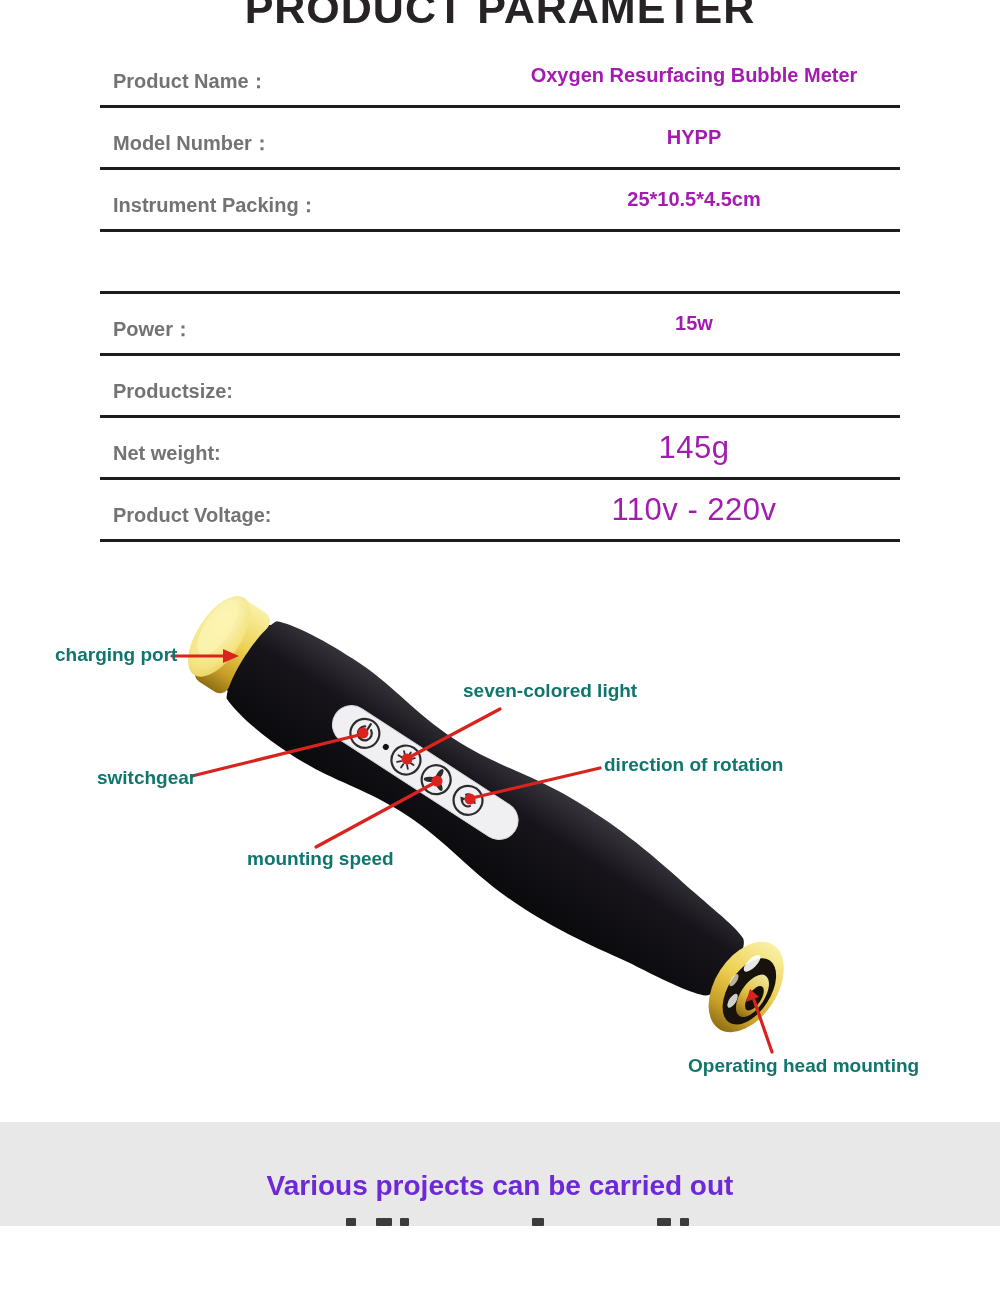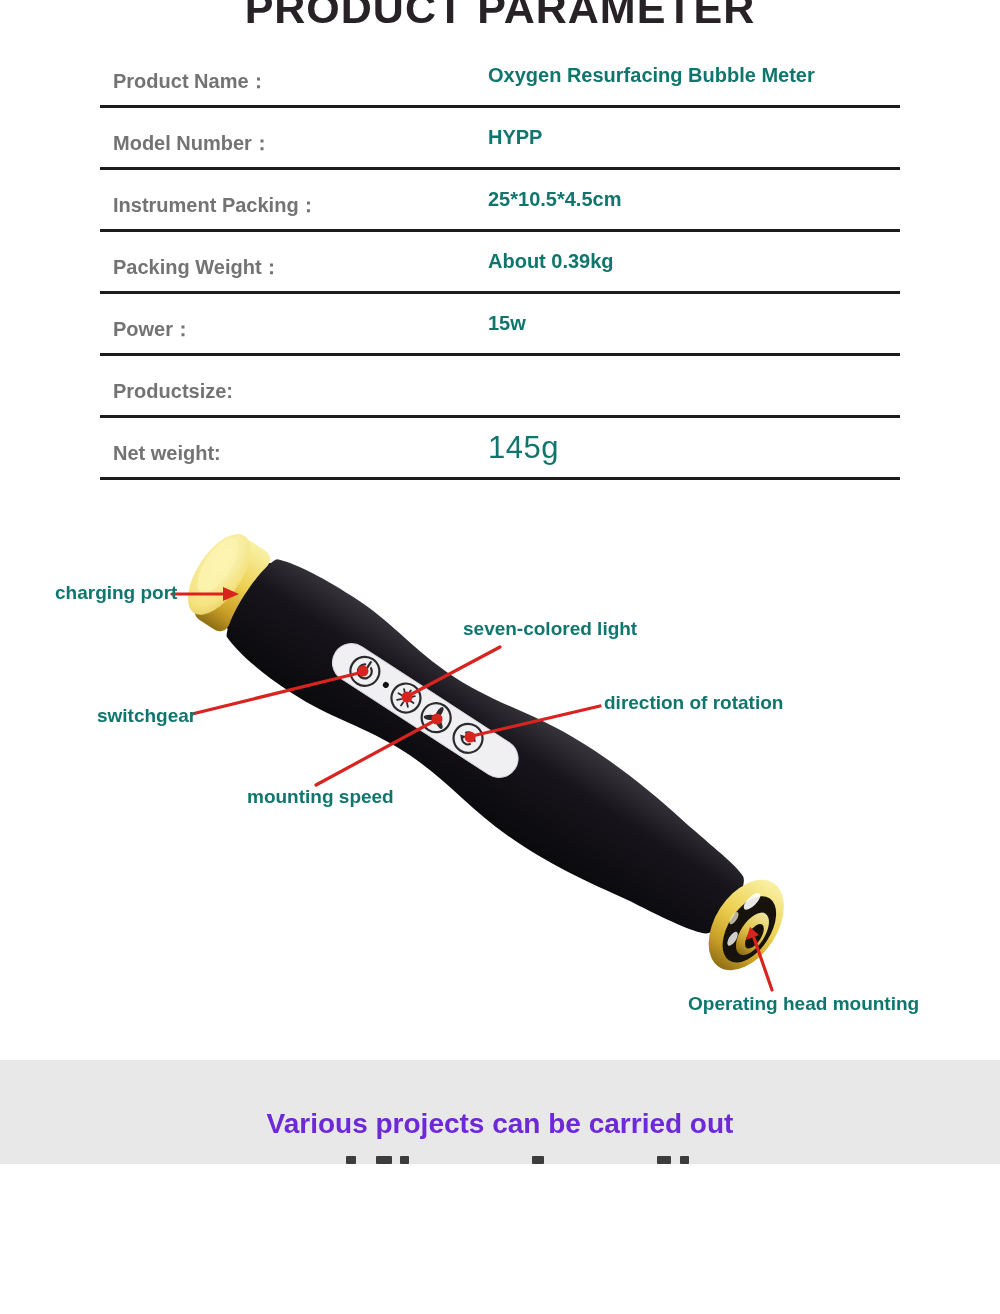--- a/index.html
+++ b/index.html
@@ -13,21 +13,21 @@
     margin:0; position:relative; top:-13px; line-height:1;
     font-size:43px; font-weight:700; letter-spacing:1px; color:#272226;
   }
   
   .spec { margin:0 100px; width:800px; }
   .spec-row {
     display:flex; align-items:center; height:62px;
     border-bottom:3px solid #1c1c1c; box-sizing:border-box;
   }
   .spec-label { width:375px; padding-left:13px; font-size:20px; font-weight:600; color:#737373;margin-top:12px; }
-  .spec-value { flex:1; font-size:20px; font-weight:600; color:#0f766e; }
+  .spec-value { flex:1; font-size:20px; font-weight:600; color:#a21caf;text-align:center; }
   .spec-row.big .spec-value { font-size:31px; font-weight:400; letter-spacing:0.5px; }
   
   .section-title {
     margin:42px 0 0; height:46px; text-align:center;
     font-size:33px; font-weight:700; letter-spacing:1.5px; color:#1f1d1e;
   }
   
   .diagram { position:relative; height:560px; margin-top:20px; }
   .diagram svg { position:absolute; left:0; top:0; }
   .callout {
@@ -66,33 +66,35 @@
     </div>
     <div class="spec-row">
       <div class="spec-label">Model Number：</div>
       <div class="spec-value">HYPP</div>
     </div>
     <div class="spec-row">
       <div class="spec-label">Instrument Packing：</div>
       <div class="spec-value">25*10.5*4.5cm</div>
     </div>
     <div class="spec-row">
-      <div class="spec-label">Packing Weight：</div>
-      <div class="spec-value">About 0.39kg</div>
     </div>
     <div class="spec-row">
       <div class="spec-label">Power：</div>
       <div class="spec-value">15w</div>
     </div>
     <div class="spec-row">
       <div class="spec-label">Productsize:</div>
     </div>
     <div class="spec-row big">
       <div class="spec-label">Net weight:</div>
       <div class="spec-value">145g</div>
+    </div>
+    <div class="spec-row big">
+      <div class="spec-label">Product Voltage:</div>
+      <div class="spec-value">110v - 220v</div>
     </div>
   </div>
 
 
   <div class="diagram">
     <svg width="1000" height="560" viewBox="0 0 1000 560">
       <defs>
         <linearGradient id="goldBand" x1="0" y1="0" x2="0" y2="1">
           <stop offset="0" stop-color="#f9f1a6"></stop>
           <stop offset="0.45" stop-color="#edd052"></stop>

